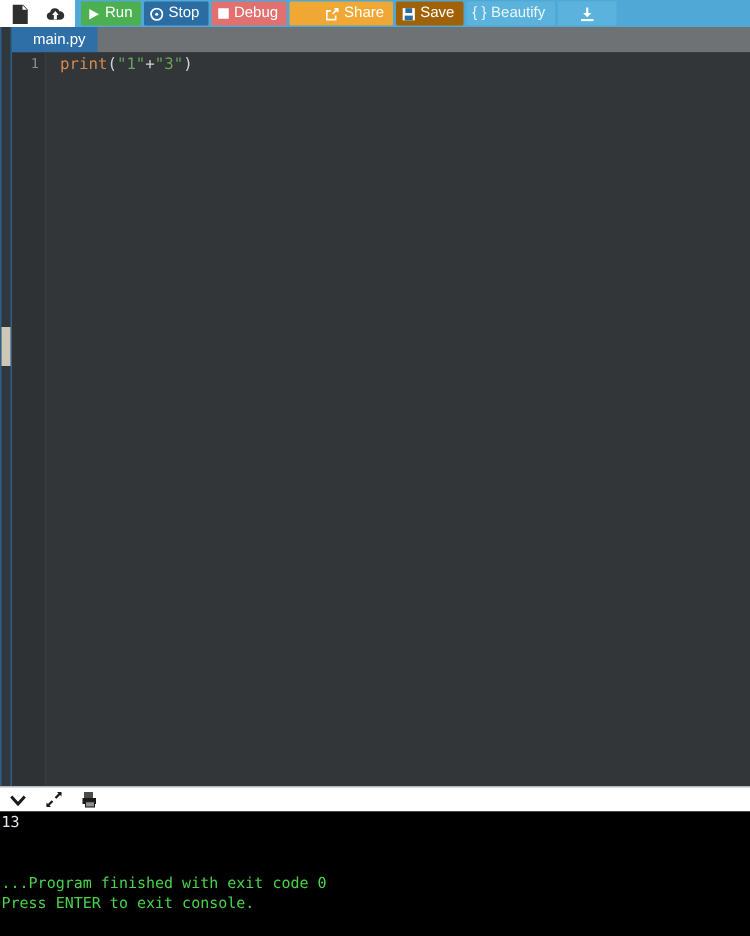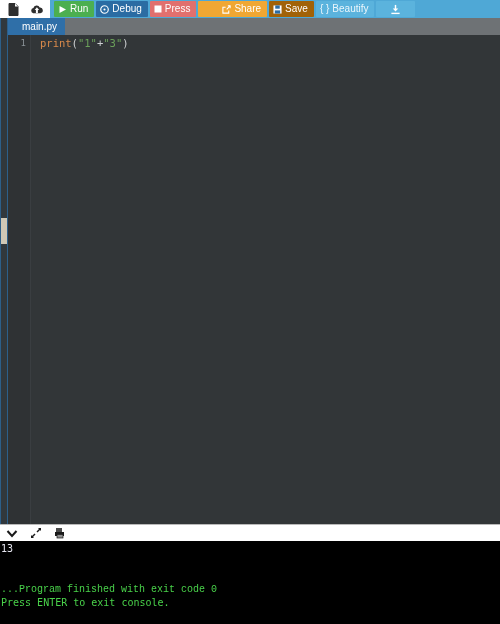--- a/index.html
+++ b/index.html
@@ -200,21 +200,20 @@
     position: absolute;
     left: 1px; top: 1px;
     color: #e6e6f0;
     white-space: pre;
   }
   .console-finish {
     position: absolute;
     left: 1px; top: 42px;
     color: #49d24a;
     white-space: pre;
-    font-family: Liberation Mono, monospace;
   }
   .console-enter {
     position: absolute;
     left: 1px; top: 55px;
     color: #49d24a;
     white-space: pre;
   }
 </style>
 </head>
 <body>
@@ -248,30 +247,30 @@
       <span>Run</span>
     </div>
 
     <div class="tb-btn debug">
       <span class="tb-glyph">
         <svg width="9" height="9" viewBox="0 0 10 10">
             <circle cx="5" cy="5" r="4.2" fill="none" stroke="#ffffff" stroke-width="1.3"></circle>
             <circle cx="5" cy="5" r="1.2" fill="#ffffff"></circle>
           </svg>
       </span>
-      <span>Debug</span>
+      <span>Stop</span>
     </div>
 
     <div class="tb-btn stop">
       <span class="tb-glyph">
         <svg width="8" height="8" viewBox="0 0 8 8">
             <rect x="0.5" y="0.5" width="7" height="7" fill="#ffffff"></rect>
           </svg>
       </span>
-      <span>Press</span>
+      <span>Debug</span>
     </div>
 
     <div class="tb-btn share">
       <span class="tb-glyph">
         <svg width="9" height="9" viewBox="0 0 10 10">
             <path d="M6.5 1 H9 V3.5" fill="none" stroke="#ffffff" stroke-width="1.2"></path>
             <path d="M9 1 L5.2 4.8" stroke="#ffffff" stroke-width="1.2" fill="none"></path>
             <path d="M7.5 6 V9 H1 V2.5 H4" fill="none" stroke="#ffffff" stroke-width="1.2"></path>
           </svg>
       </span>

